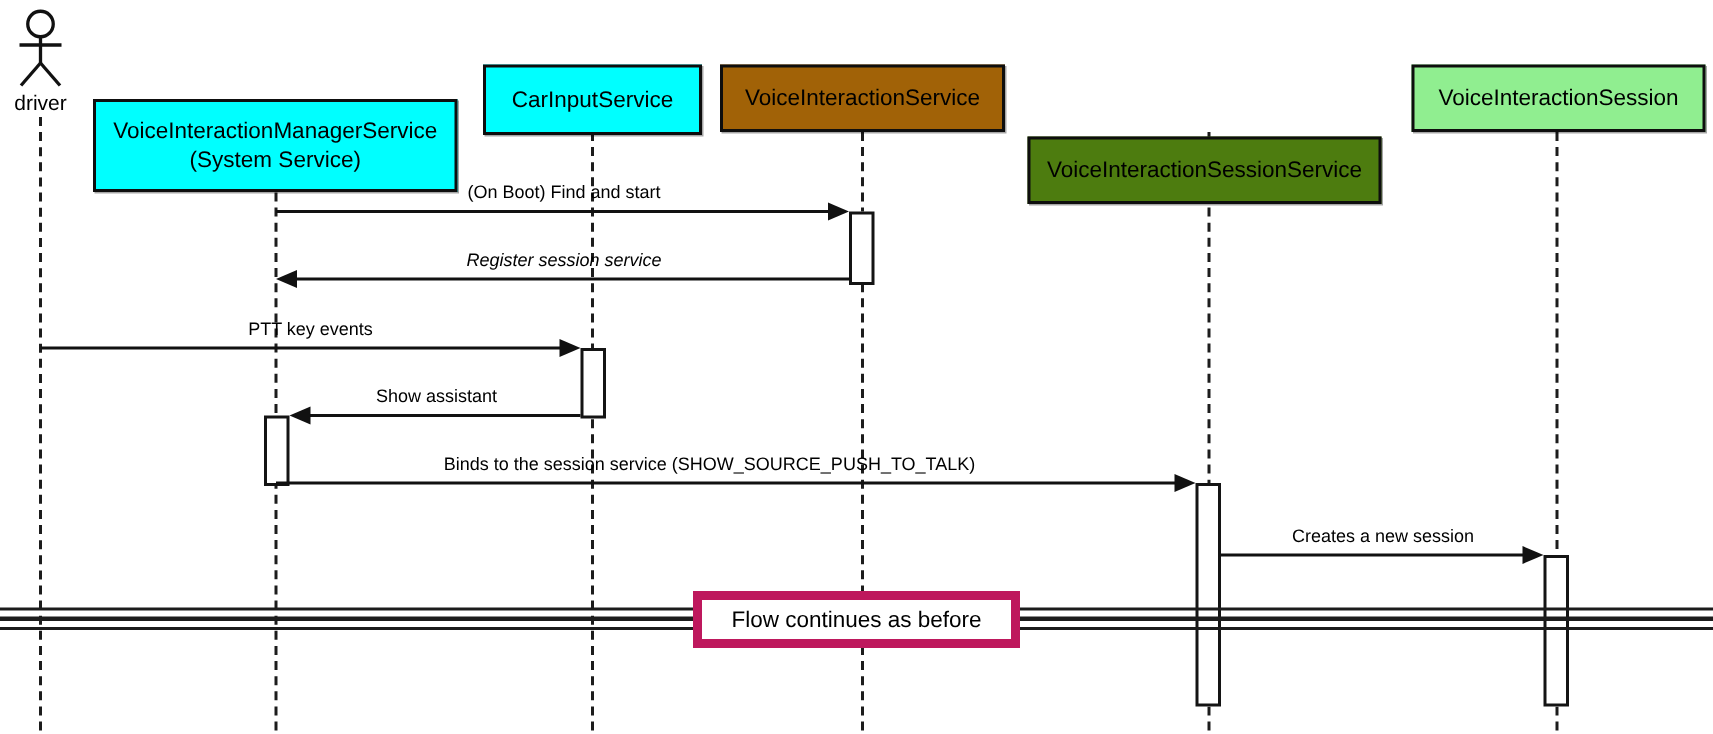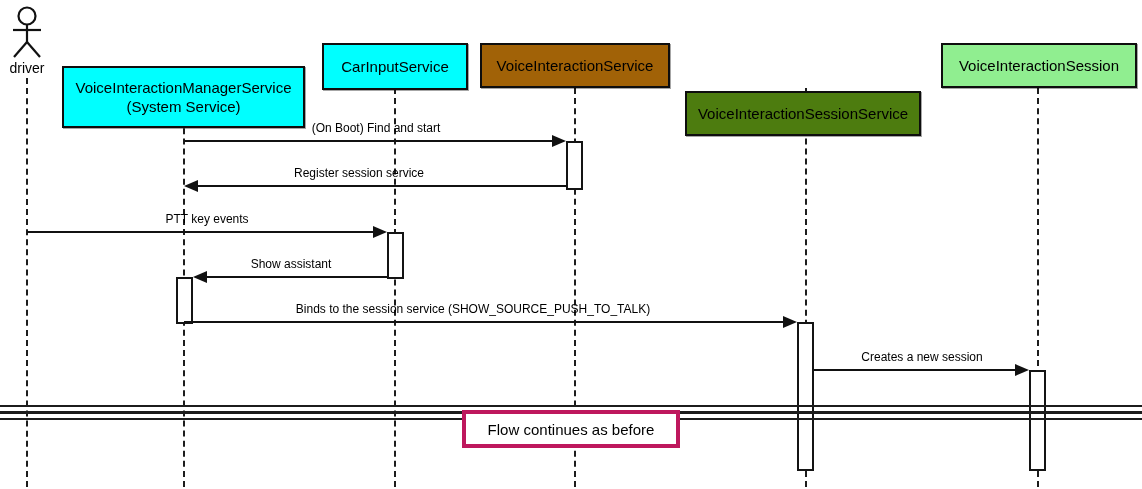--- a/index.html
+++ b/index.html
@@ -55,26 +55,25 @@
     background:transparent;
   }
   .divider-line{
     position:absolute;left:0;width:1142px;
     background:#1c1c1c;
     z-index:3;
   }
   .divider-box{
     position:absolute;
     background:#ffffff;
-    border:4px solid #be185d;
+    border:6px solid #be185d;
     box-sizing:border-box;
     display:flex;align-items:center;justify-content:center;
     font-size:15px;
     z-index:5;
-    margin-top:16px;
   }
   .actor-figure{position:absolute;z-index:2;}
   .actor-label{
     position:absolute;
     text-align:center;
     font-size:14px;
     z-index:2;
   }
 </style>
 </head>
@@ -118,21 +117,21 @@
   <div class="activation" style="left:566px;top:141px;width:17px;height:49px;"></div>
   <div class="activation" style="left:387px;top:232px;width:17px;height:47px;"></div>
   <div class="activation" style="left:176px;top:277px;width:17px;height:47px;"></div>
   <div class="activation" style="left:797px;top:322px;width:17px;height:149px;"></div>
   <div class="activation" style="left:1029px;top:370px;width:17px;height:101px;"></div>
 
   <div class="msg-label" style="left:376px;top:121px;">(On Boot) Find and start</div>
   <div class="msg-line" style="left:184px;top:140px;width:370px;"></div>
   <div class="arrowhead right" style="left:552px;top:135px;"></div>
 
-  <div class="msg-label" style="left:359px;top:166px;">Register session service</div>
+  <div class="msg-label" style="left:376px;top:166px;font-style:italic;">Register session service</div>
   <div class="msg-line" style="left:197px;top:185px;width:370px;"></div>
   <div class="arrowhead left" style="left:184px;top:180px;"></div>
 
   <div class="msg-label" style="left:207px;top:212px;">PTT key events</div>
   <div class="msg-line" style="left:27px;top:231px;width:348px;"></div>
   <div class="arrowhead right" style="left:373px;top:226px;"></div>
 
   <div class="msg-label" style="left:291px;top:257px;">Show assistant</div>
   <div class="msg-line" style="left:206px;top:276px;width:181px;"></div>
   <div class="arrowhead left" style="left:193px;top:271px;"></div>

